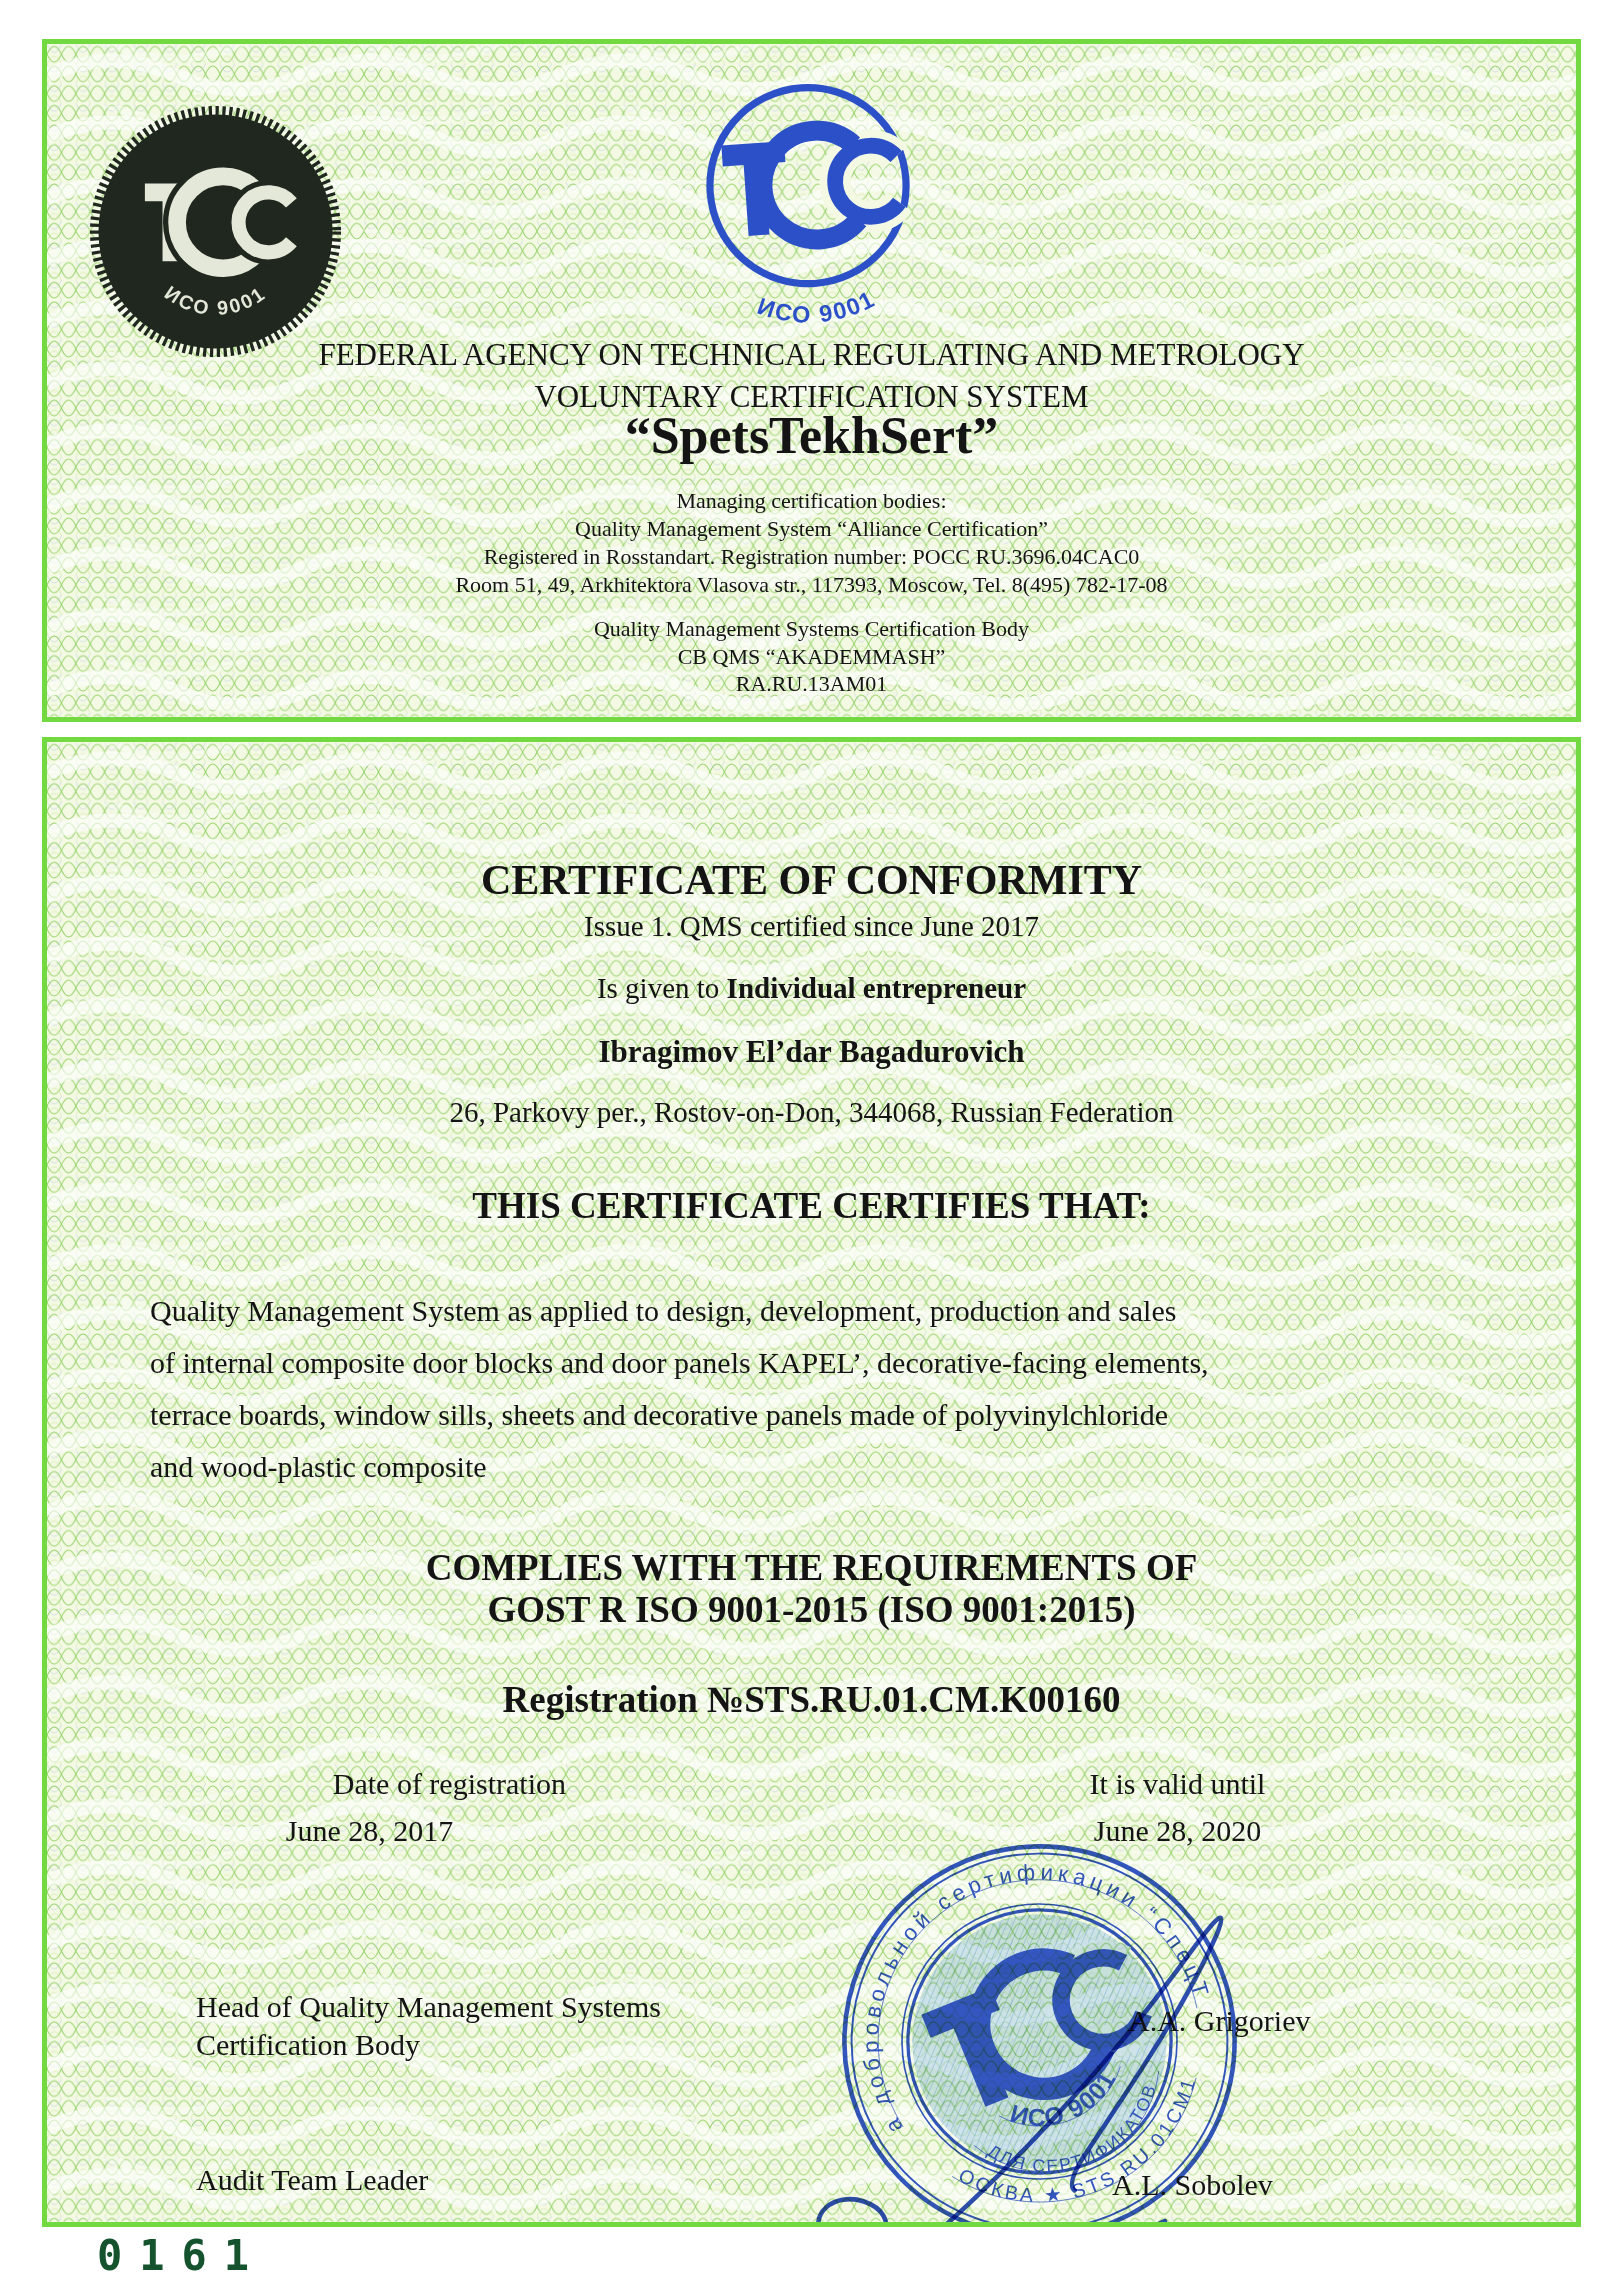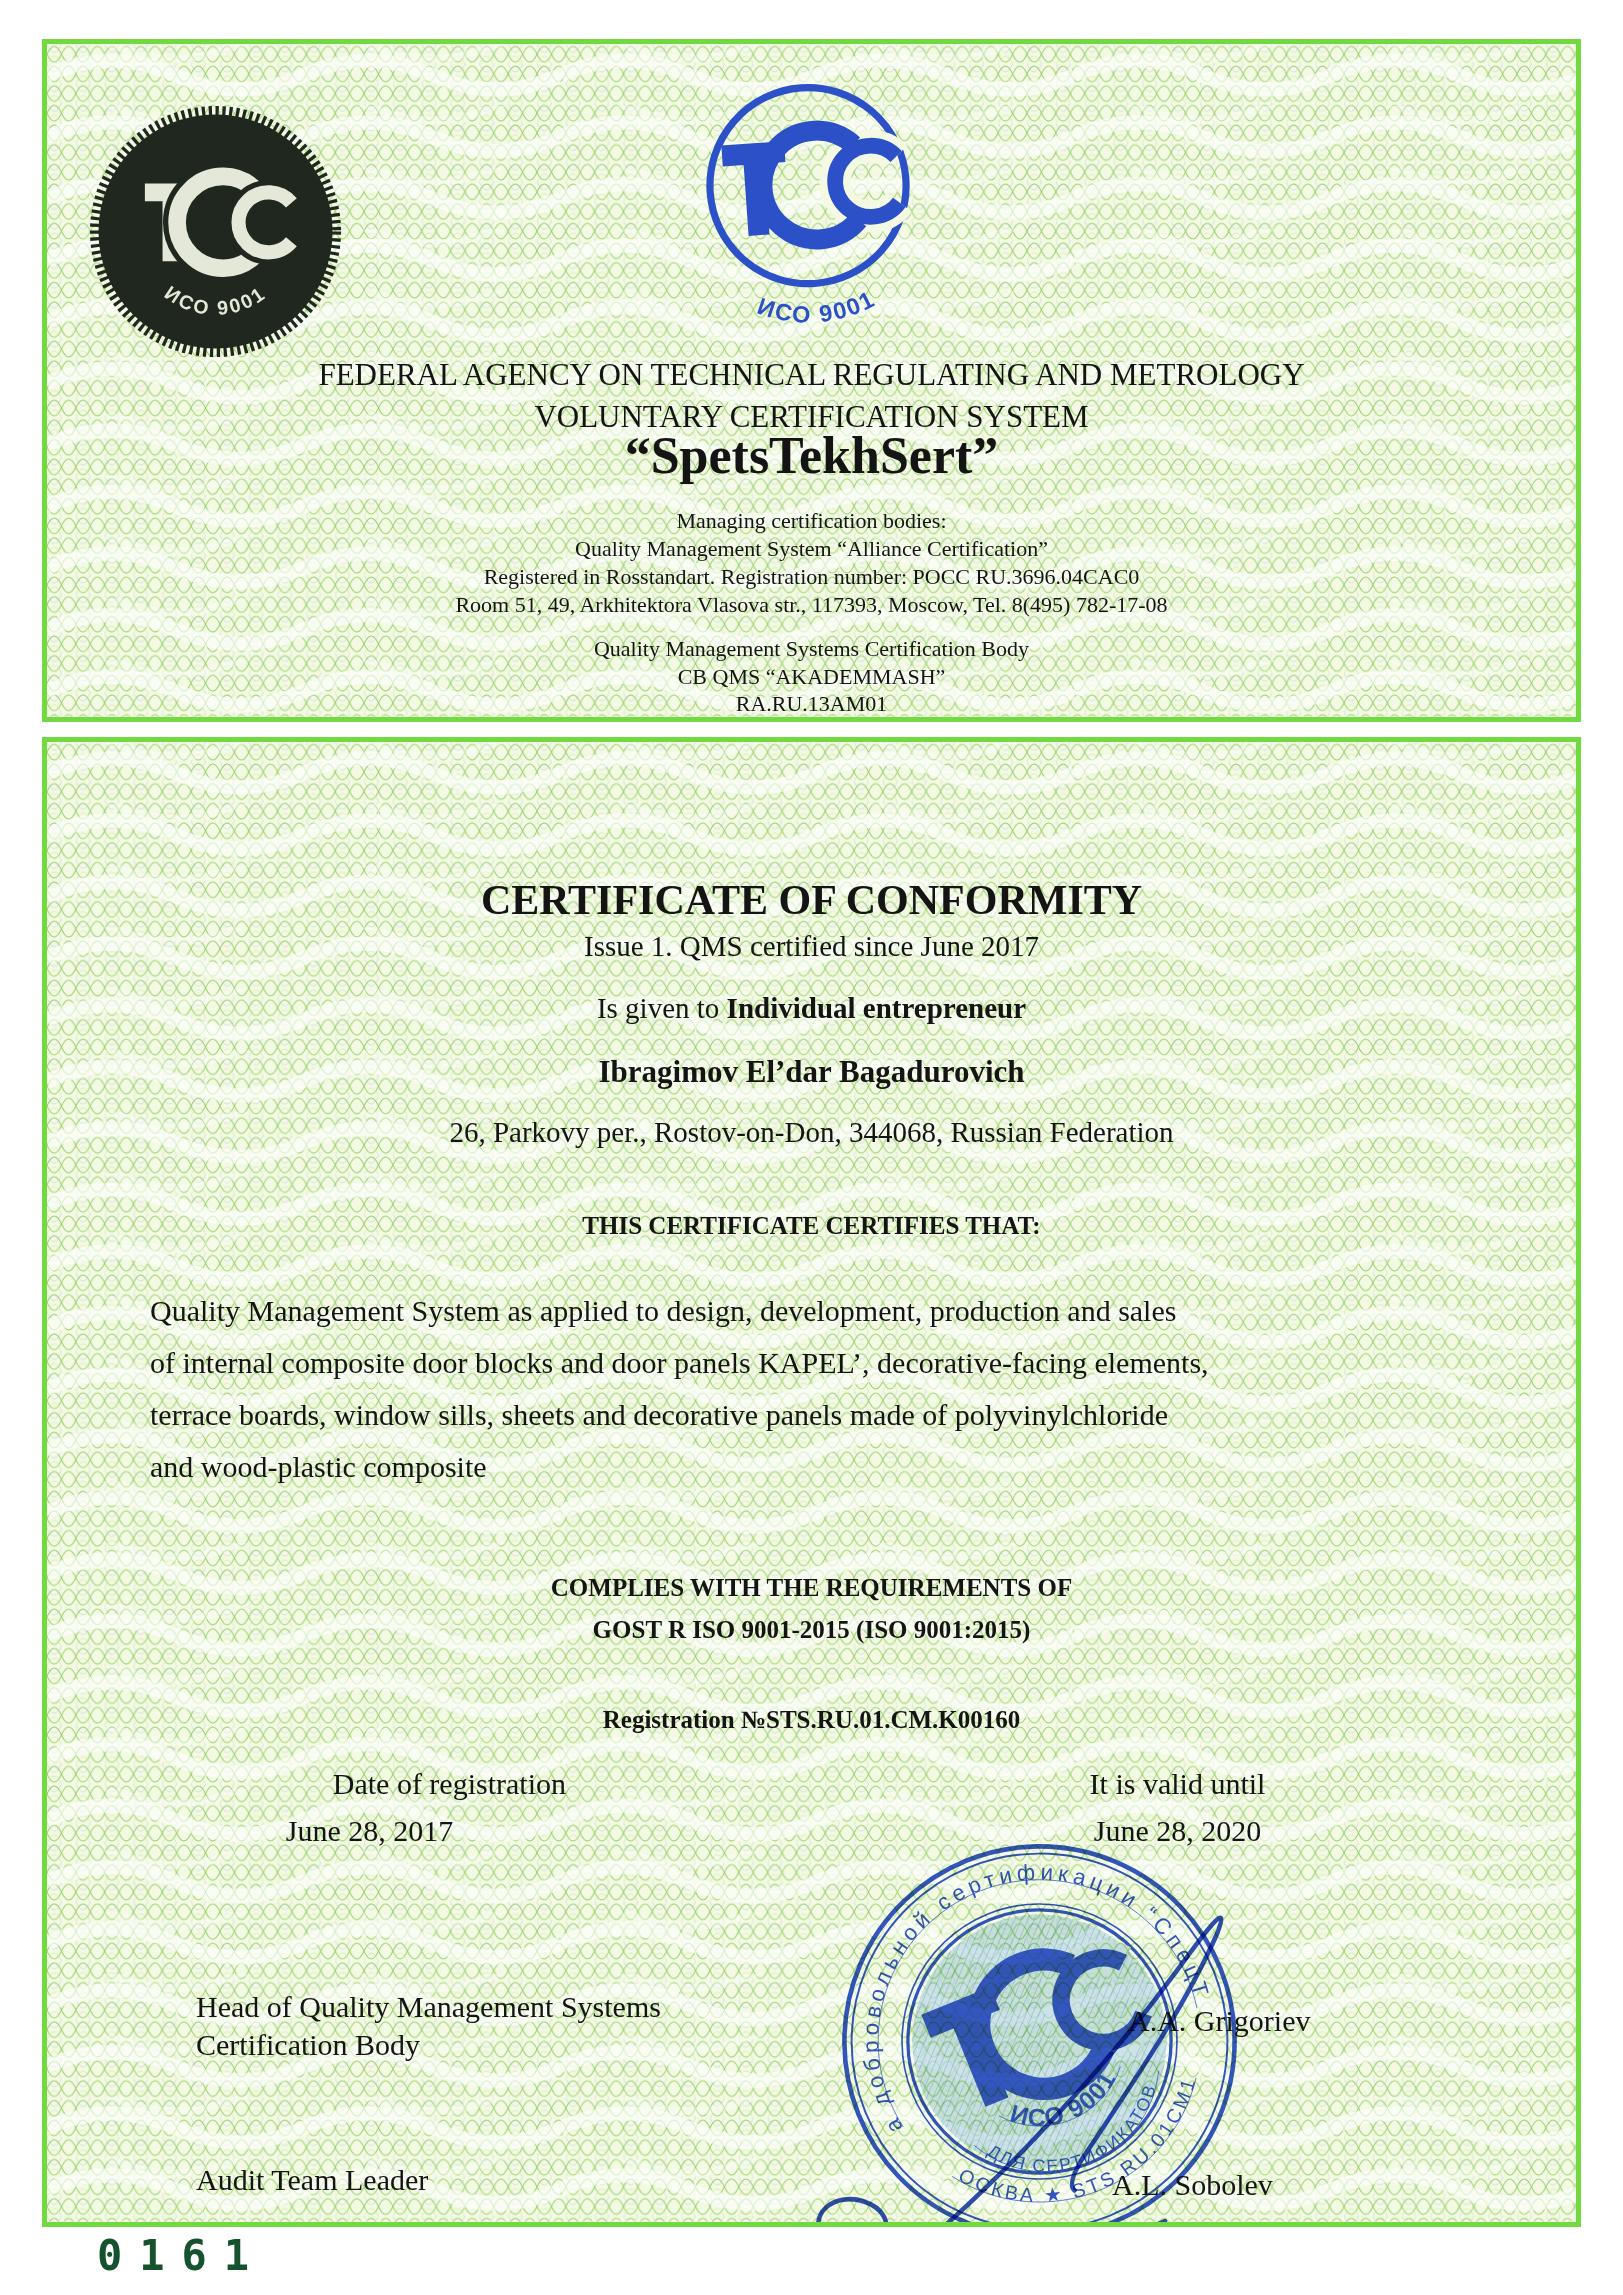--- a/index.html
+++ b/index.html
@@ -3,27 +3,27 @@
 <meta charset="utf-8">
 <style>
   html,body{margin:0;padding:0;background:#ffffff;}
   .page{position:relative;width:1623px;height:2295px;background:#ffffff;overflow:hidden;
         font-family:"Liberation Serif","DejaVu Serif",serif;color:#141414;}
   .panel{position:absolute;left:42px;width:1539px;border:5.9px solid #72da40;box-sizing:border-box;overflow:hidden;background:#f3f9e3;}
   .panel-top{top:39px;height:683px;}
   .panel-bottom{top:737px;height:1490px;}
   .guilloche{position:absolute;left:0;top:0;width:100%;height:100%;}
   .layer{position:absolute;left:0;top:0;width:100%;height:100%;}
-  .c{position:absolute;left:0;right:0;text-align:center;white-space:nowrap;margin-top:20px;}
+  .c{position:absolute;left:0;right:0;text-align:center;white-space:nowrap;}
   .abs{position:absolute;white-space:nowrap;}
   .fs34{font-size:22px;line-height:26px;}
   .fs44{font-size:29px;line-height:34px;}
   .fs46{font-size:30px;line-height:35px;}
   .fs48{font-size:31px;line-height:37px;}
-  .fs50{font-size:25px;line-height:38px;}
+  .fs50{font-size:37px;line-height:38px;}
   .fs64{font-size:42px;line-height:46px;}
   .b{font-weight:bold;}
   .scope{position:absolute;left:103px;top:543px;width:1361px;text-align:left;font-size:30px;}
   .scope div{height:52px;line-height:52px;white-space:nowrap;}
   .stamp-wrap{position:absolute;z-index:2;mix-blend-mode:multiply;opacity:.96;}
   .textlayer{position:relative;z-index:3;}
   .sig-overlay{position:absolute;z-index:4;mix-blend-mode:multiply;}
   .serial{position:absolute;left:97px;top:2231px;z-index:5;
           font-family:"DejaVu Sans Mono",monospace;font-weight:bold;font-size:42px;
           letter-spacing:17px;color:#14532d;}

